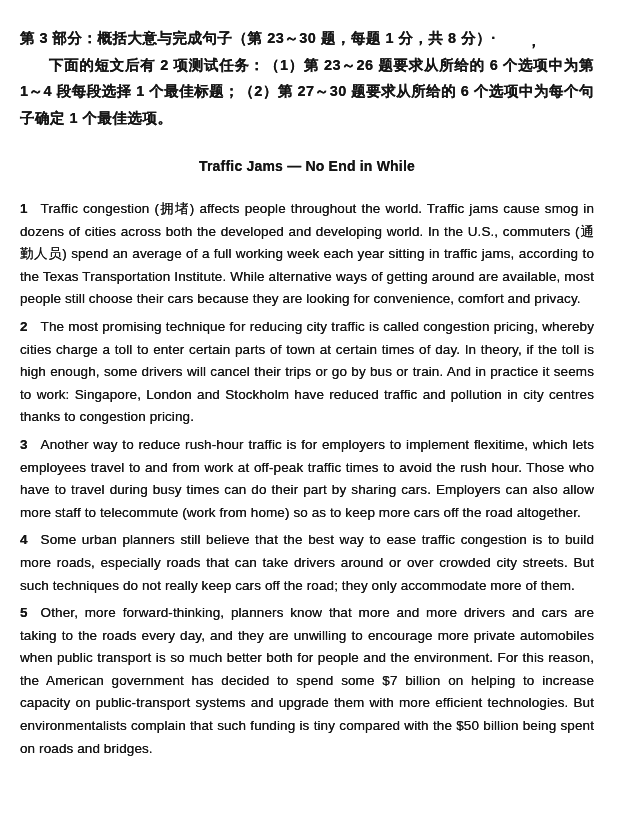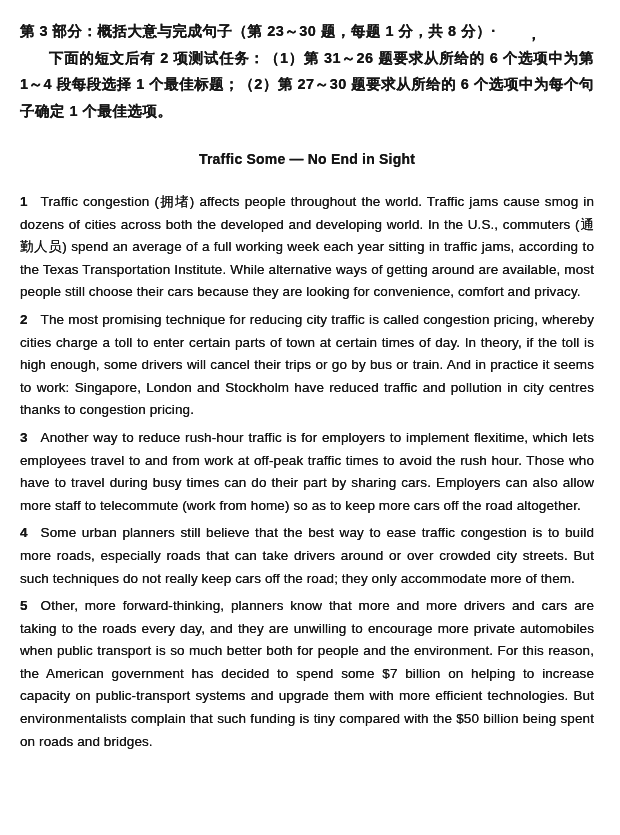--- a/index.html
+++ b/index.html
@@ -12,21 +12,21 @@
     min-height: 835px;
     color: #161616;
     font-family: "Liberation Sans", "DejaVu Sans", sans-serif;
     
     text-shadow: 0 0 0.45px currentColor;
   }
   .page {
     box-sizing: border-box;
     width: 620px;
     min-height: 835px;
-    padding: 18px 26px 12px 20px;
+    padding: 25px 26px 12px 20px;
     background: #ffffff;
   }
 
   
   .header-block {
     font-weight: bold;
     font-size: 14.5px;
     line-height: 26.5px;
     letter-spacing: 0.5px;
   }
@@ -68,24 +68,24 @@
     padding-right: 13px;
   }
 </style>
 </head>
 <body>
 
 <div class="page">
 
   <div class="header-block">
     <p class="section-line"><span>第 3 部分：概括大意与完成句子（第 23～30 题，每题 1 分，共 8 分）·</span><span class="stray-mark">，</span></p>
-    <p class="instructions">下面的短文后有 2 项测试任务：（1）第 31～26 题要求从所给的 6 个选项中为第 1～4 段每段选择 1 个最佳标题；（2）第 27～30 题要求从所给的 6 个选项中为每个句子确定 1 个最佳选项。</p>
+    <p class="instructions">下面的短文后有 2 项测试任务：（1）第 23～26 题要求从所给的 6 个选项中为第 1～4 段每段选择 1 个最佳标题；（2）第 27～30 题要求从所给的 6 个选项中为每个句子确定 1 个最佳选项。</p>
   </div>
 
-  <h1 class="article-title">Traffic Some — No End in Sight</h1>
+  <h1 class="article-title">Traffic Jams — No End in While</h1>
 
   <div class="article-body">
 
     <p class="para"><span class="pnum">1</span><span>Traffic congestion (拥堵) affects people throughout the world. Traffic jams cause smog in dozens of cities across both the developed and developing world. In the U.S., commuters (通勤人员) spend an average of a full working week each year sitting in traffic jams, according to the Texas Transportation Institute. While alternative ways of getting around are available, most people still choose their cars because they are looking for convenience, comfort and privacy.</span></p>
 
     <p class="para"><span class="pnum">2</span><span>The most promising technique for reducing city traffic is called congestion pricing, whereby cities charge a toll to enter certain parts of town at certain times of day. In theory, if the toll is high enough, some drivers will cancel their trips or go by bus or train. And in practice it seems to work: Singapore, London and Stockholm have reduced traffic and pollution in city centres thanks to congestion pricing.</span></p>
 
     <p class="para"><span class="pnum">3</span><span>Another way to reduce rush-hour traffic is for employers to implement flexitime, which lets employees travel to and from work at off-peak traffic times to avoid the rush hour. Those who have to travel during busy times can do their part by sharing cars. Employers can also allow more staff to telecommute (work from home) so as to keep more cars off the road altogether.</span></p>
 
     <p class="para"><span class="pnum">4</span><span>Some urban planners still believe that the best way to ease traffic congestion is to build more roads, especially roads that can take drivers around or over crowded city streets. But such techniques do not really keep cars off the road; they only accommodate more of them.</span></p>

